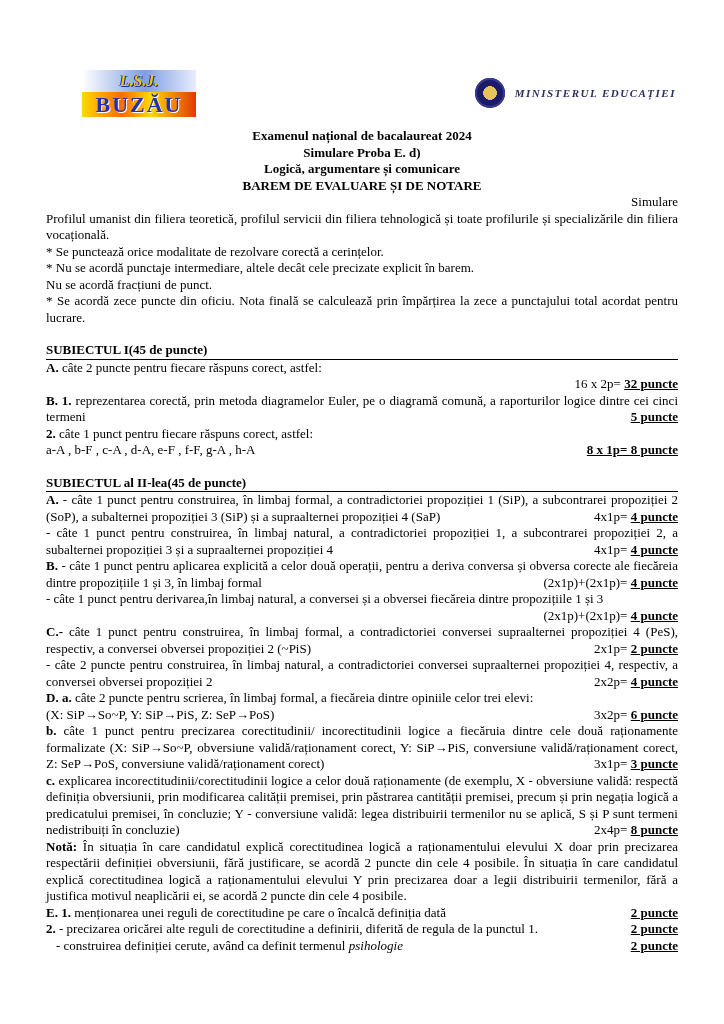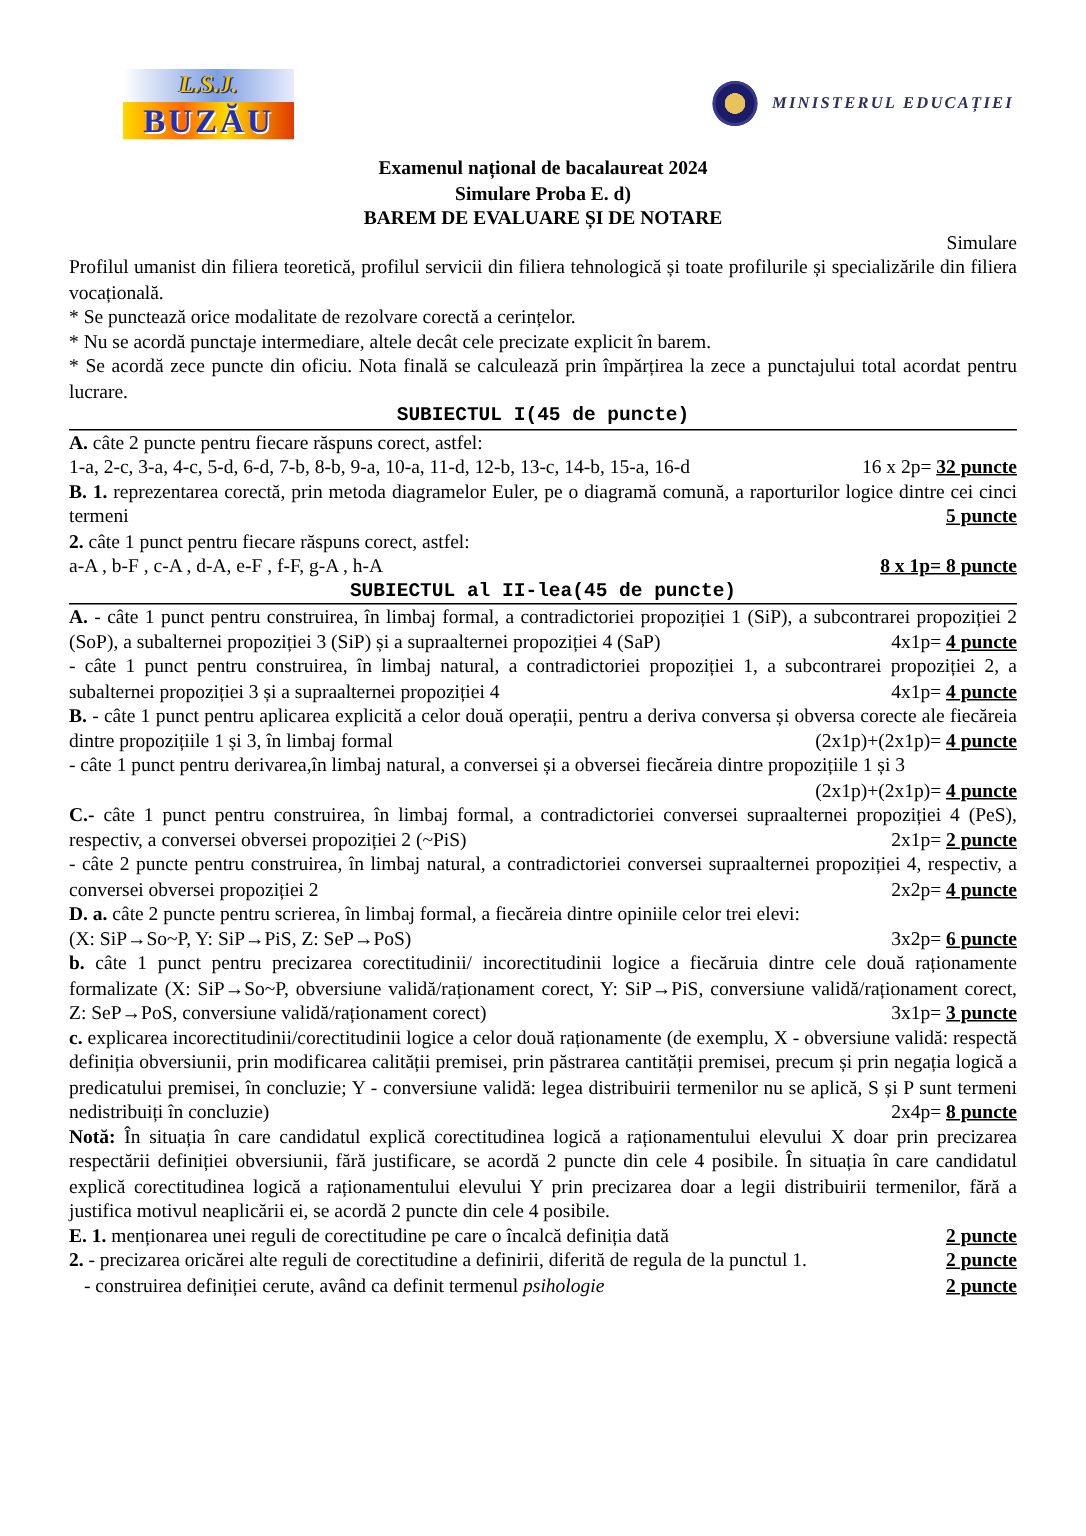--- a/index.html
+++ b/index.html
@@ -3,21 +3,21 @@
 <meta charset="utf-8">
 <style>
   html,body{margin:0;padding:0;background:#ffffff;}
   body{
     width:724px;height:1024px;overflow:hidden;
     font-family:"Liberation Serif", serif;
     font-size:13px;line-height:16.5px;color:#000;
   }
   .page{box-sizing:border-box;width:724px;height:1024px;padding:44px 46px 10px 46px;}
   
-  .hdr{display:flex;align-items:center;justify-content:space-between;height:50px;margin-bottom:10px;}
+  .hdr{display:flex;align-items:center;justify-content:space-between;height:50px;margin-bottom:10px;margin-top:24px;}
   .logo-left{margin-left:36px;width:114px;height:47px;text-align:center;overflow:hidden;}
   .lsj{height:22px;line-height:22px;font-style:italic;font-weight:bold;font-size:16px;
        color:#f7c600;background:linear-gradient(90deg,#ffffff,#7f9fe0 55%,#e8ecff);
        text-shadow:1px 1px 0 #1a2e8c,-1px 0 0 #1a2e8c;}
   .buzau{height:25px;line-height:25px;font-weight:bold;font-size:22px;letter-spacing:2px;
        color:#2130b8;background:linear-gradient(90deg,#ffd900,#ff6a00 35%,#ffd900 60%,#e03a00);
        text-shadow:1px 1px 0 #ffffff;}
   .logo-right{display:flex;align-items:center;gap:10px;margin-right:2px;}
   .emblem{width:30px;height:30px;border-radius:50%;
        background:radial-gradient(circle,#e8c25a 0 32%,#1b1b6a 33% 100%);
@@ -29,61 +29,63 @@
   .right-note{text-align:right;}
   
   p.ln{margin:0;text-align:justify;}
   p.ln::after{content:"";display:block;clear:both;}
   .pts{float:right;padding-left:8px;white-space:nowrap;}
   .pts b{font-weight:bold;text-decoration:underline;}
   b{font-weight:bold;}
   i{font-style:italic;}
   .ind{padding-left:10px;}
   
-  .hrow{display:flex;justify-content:center;font-weight:bold;
-        border-bottom:1.5px solid #000;padding-bottom:0;font-family:Liberation Mono, monospace;}
+  .hrow{display:flex;justify-content:flex-start;font-weight:bold;
+        border-bottom:1.5px solid #000;margin-top:16px;padding-bottom:0;}
 </style>
 </head>
 <body>
 
 <div class="page">
 
   <header class="hdr">
     <div class="logo-left">
       <div class="lsj">L.S.J.</div>
       <div class="buzau">BUZĂU</div>
     </div>
     <div class="logo-right">
       <span class="emblem"></span>
       <span class="min-label">MINISTERUL EDUCAȚIEI</span>
     </div>
   </header>
 
   <div class="title">
     <div>Examenul național de bacalaureat 2024</div>
     <div>Simulare Proba E. d)</div>
+    <div>Logică, argumentare și comunicare</div>
     <div>BAREM DE EVALUARE ȘI DE NOTARE</div>
   </div>
   <div class="right-note">Simulare</div>
 
   <div class="intro">
     <p class="ln">Profilul umanist din filiera teoretică, profilul servicii din filiera tehnologică și toate profilurile și specializările din filiera vocațională.</p>
     <p class="ln">* Se punctează orice modalitate de rezolvare corectă a cerințelor.</p>
     <p class="ln">* Nu se acordă punctaje intermediare, altele decât cele precizate explicit în barem.</p>
+    <p class="ln">Nu se acordă fracțiuni de punct.</p>
     <p class="ln">* Se acordă zece puncte din oficiu. Nota finală se calculează prin împărțirea la zece a punctajului total acordat pentru lucrare.</p>
   </div>
 
   <div class="hrow">
     <b>SUBIECTUL I</b>
     <b>(45 de puncte)</b>
   </div>
 
   <div>
     <p class="ln"><b>A.</b><span> câte 2 puncte pentru fiecare răspuns corect, astfel:</span></p>
-    <p class="ln"><span>1-a, 2-c, 3-a, 4-c, 5-d, 6-d, 7-b, 8-b, 9-a, 10-a, 11-d, 12-b, 13-c, 14-b, 15-a, 16-d</span><span class="pts"><span>16 x 2p= </span><b>32 puncte</b></span></p>
+    <p class="ln"><span class="pts"><span>16 x 2p= </span><b>32 puncte</b></span></p>
     <p class="ln"><b>B. 1.</b><span> reprezentarea corectă, prin metoda diagramelor Euler, pe o diagramă comună, a raporturilor logice dintre cei cinci termeni</span><span class="pts"><span></span><b>5 puncte</b></span></p>
     <p class="ln"><b>2.</b><span> câte 1 punct pentru fiecare răspuns corect, astfel:</span></p>
     <p class="ln"><span>a-A , b-F , c-A , d-A, e-F , f-F, g-A , h-A</span><span class="pts"><span></span><b>8 x 1p= 8 puncte</b></span></p>
   </div>
 
   <div class="hrow">
     <b>SUBIECTUL al II-lea</b>
     <b>(45 de puncte)</b>
   </div>
 

